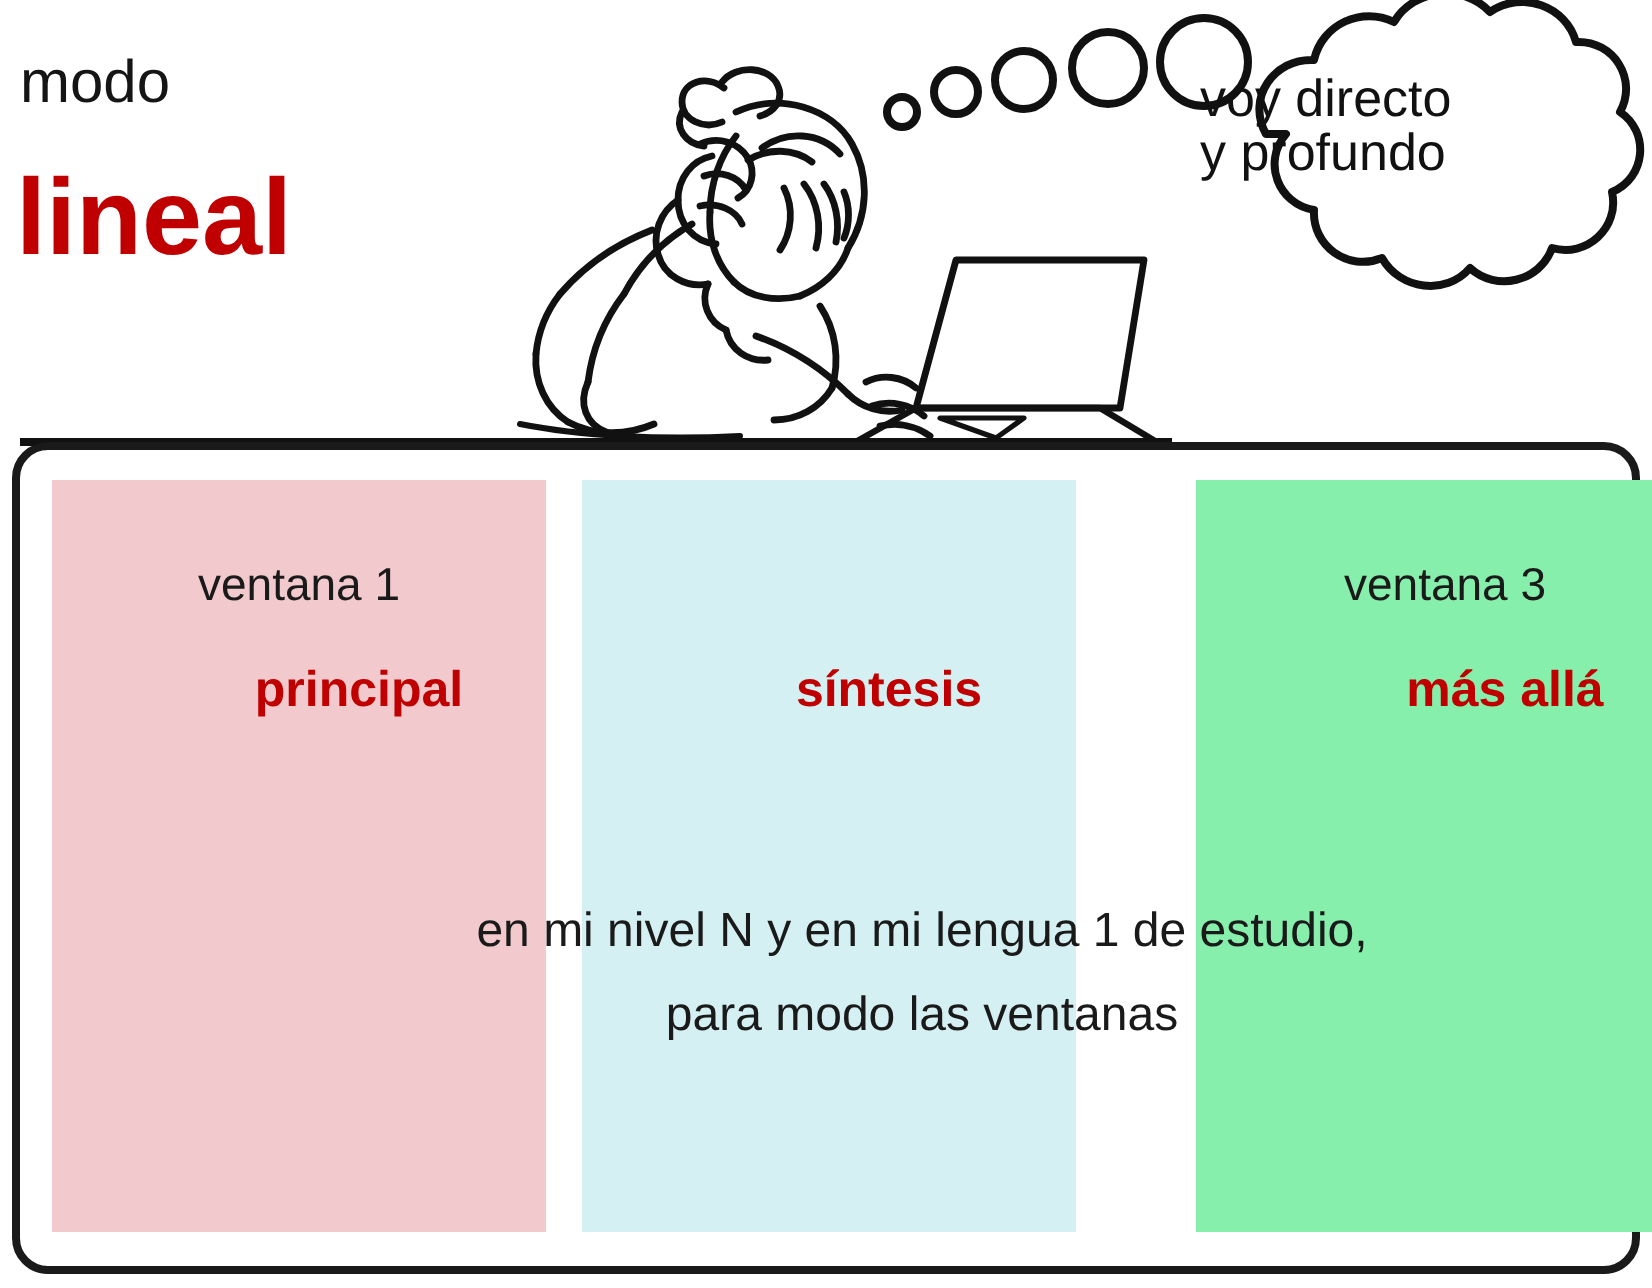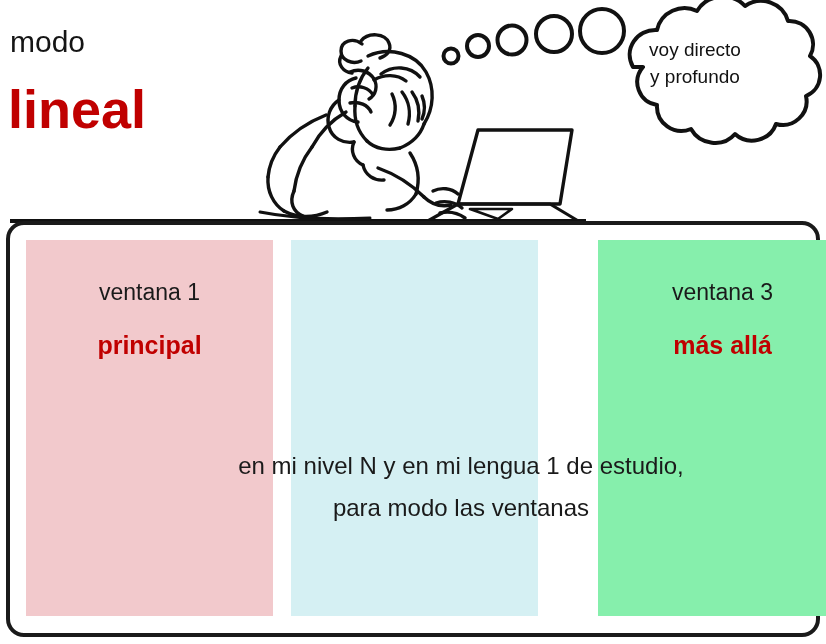--- a/index.html
+++ b/index.html
@@ -54,22 +54,22 @@
     left: 430px;
     top: 5px;
     width: 396px;
     height: 160px;
   }
   .bubble-text {
     position: absolute;
     left: 600px;
     top: 36px;
     width: 190px;
-    text-align: center;
-    font-size: 19px;
+    text-align: left;
+    font-size: 26px;
     line-height: 27px;
     color: #111111;
   }
 
   
   .outer-box {
     position: absolute;
     left: 6px;
     top: 221px;
     width: 814px;
@@ -103,20 +103,21 @@
   .win-title {
     position: absolute;
     top: 90px;
     left: 0;
     width: 100%;
     text-align: center;
     font-size: 25px;
     line-height: 30px;
     font-weight: bold;
     color: #C00000;
+    padding-left: 30px;
   }
 
   
   .footer-text {
     position: absolute;
     left: 6px;
     top: 445px;
     width: 814px;
     text-align: center;
     font-size: 24px;
@@ -234,20 +235,21 @@
   </div>
 
   <div class="outer-box"></div>
 
   <div class="window win-1" style="background: rgb(242, 201, 204);">
     <div class="win-label">ventana 1</div>
     <div class="win-title">principal</div>
   </div>
 
   <div class="window win-2" style="background: rgb(213, 240, 243);">
+    <div class="win-title">síntesis</div>
   </div>
 
   <div class="window win-3" style="background: #86efac; margin-left: 42px;">
     <div class="win-label">ventana 3</div>
     <div class="win-title">más allá</div>
   </div>
 
   <div class="footer-text">
     <span class="line1">en mi nivel N  y en mi lengua 1 de estudio,</span>
     <span class="line2">para modo las ventanas</span>

